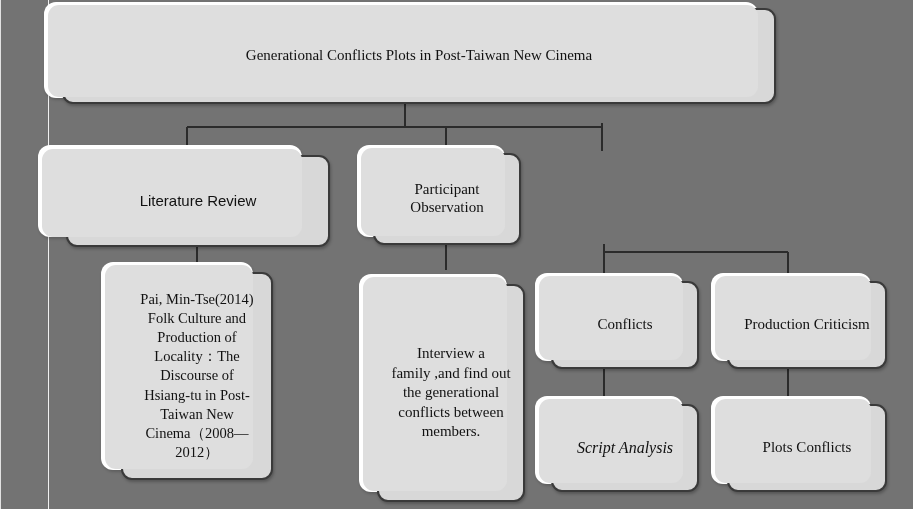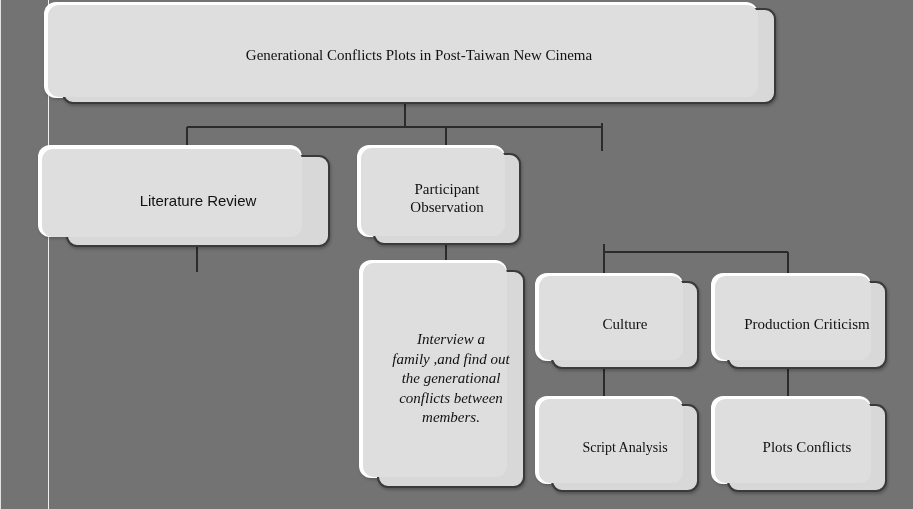--- a/index.html
+++ b/index.html
@@ -106,37 +106,37 @@
   #node-choose        { left: 543px; top: 151px; width: 152px; height: 93px; }
   #node-choose .label { font-size: 15px; }
   #node-choose .ghost { left: -16px; top: -8px; }
   #node-choose .card::before { left: -14px; top: -7px; }
 
   #node-pai           { left: 121px; top: 272px; width: 152px; height: 208px; }
   #node-pai .label    { font-size: 14.5px; line-height: 1.32; }
   #node-pai .ghost    { left: -20px; top: -10px; }
   #node-pai .card::before { left: -18px; top: -9px; }
 
-  #node-interview          { left: 377px; top: 270px; width: 148px; height: 218px; font-style: italic; }
+  #node-interview          { left: 377px; top: 284px; width: 148px; height: 218px; }
   #node-interview .label   { font-size: 15px; line-height: 1.30; }
   #node-interview .ghost   { left: -18px; top: -10px; }
   #node-interview .card::before { left: -16px; top: -9px; }
 
   #node-semantic        { left: 551px; top: 281px; width: 148px; height: 88px; }
   #node-semantic .label { font-size: 15px; }
   #node-semantic .ghost { left: -16px; top: -8px; }
   #node-semantic .card::before { left: -14px; top: -7px; }
 
   #node-ideo        { left: 727px; top: 281px; width: 160px; height: 88px; }
   #node-ideo .label { font-size: 15px; }
   #node-ideo .ghost { left: -16px; top: -8px; }
   #node-ideo .card::before { left: -14px; top: -7px; }
 
   #node-script        { left: 551px; top: 404px; width: 148px; height: 88px; }
-  #node-script .label { font-size: 14px; }
+  #node-script .label { font-size: 16px; font-style: italic; }
   #node-script .ghost { left: -16px; top: -8px; }
   #node-script .card::before { left: -14px; top: -7px; }
 
   #node-plots        { left: 727px; top: 404px; width: 160px; height: 88px; }
   #node-plots .label { font-size: 15px; }
   #node-plots .ghost { left: -16px; top: -8px; }
   #node-plots .card::before { left: -14px; top: -7px; }
 </style>
 </head>
 <body>
@@ -188,36 +188,50 @@
   </div>
 
   <div class="node" id="node-lit">
     <div class="ghost"></div>
     <div class="card">
       <div class="label">Literature Review</div>
     </div>
   </div>
 
 
+  <div class="node" id="node-pai">
+    <div class="ghost"></div>
+    <div class="card">
+      <div class="label">Pai, Min-Tse(2014)
+Folk Culture and
+Production of
+Locality：The
+Discourse of
+Hsiang-tu in Post-
+Taiwan New
+Cinema（2008—
+2012）</div>
+    </div>
+  </div>
 
   <div class="node" id="node-interview">
     <div class="ghost"></div>
     <div class="card">
       <div class="label">Interview a
 family ,and find out
 the generational
 conflicts between
 members.</div>
     </div>
   </div>
 
   <div class="node" id="node-semantic">
     <div class="ghost"></div>
     <div class="card">
-      <div class="label">Culture</div>
+      <div class="label">Conflicts</div>
     </div>
   </div>
 
   <div class="node" id="node-ideo">
     <div class="ghost"></div>
     <div class="card">
       <div class="label">Production Criticism</div>
     </div>
   </div>
 

